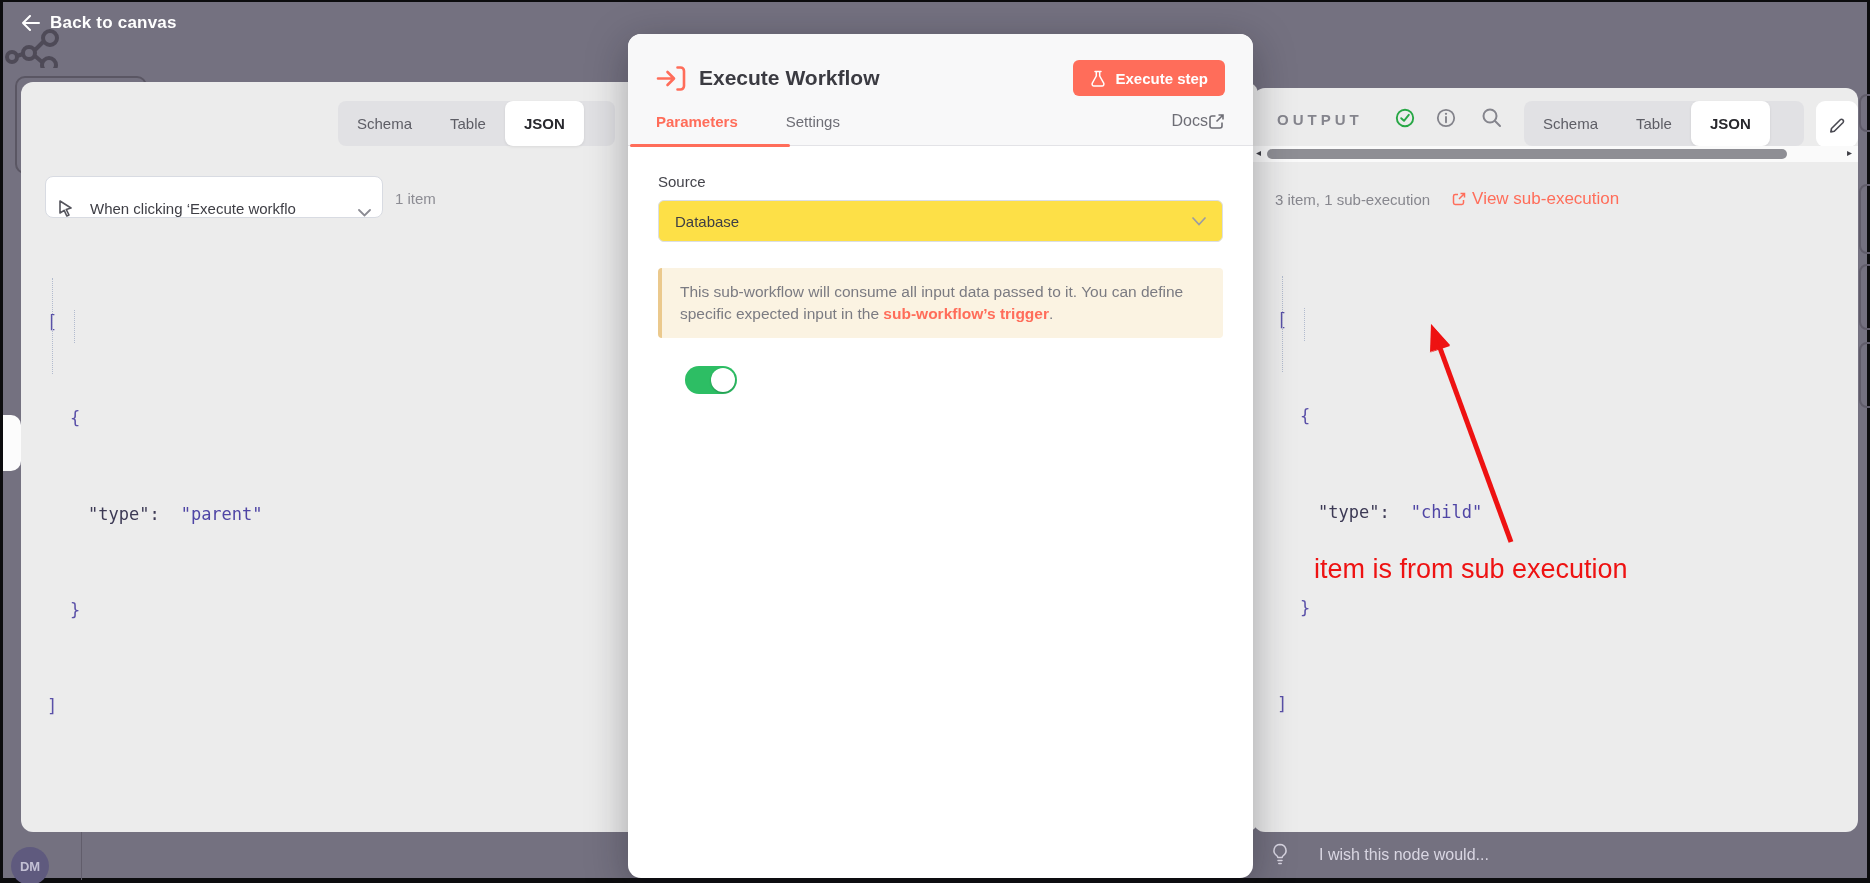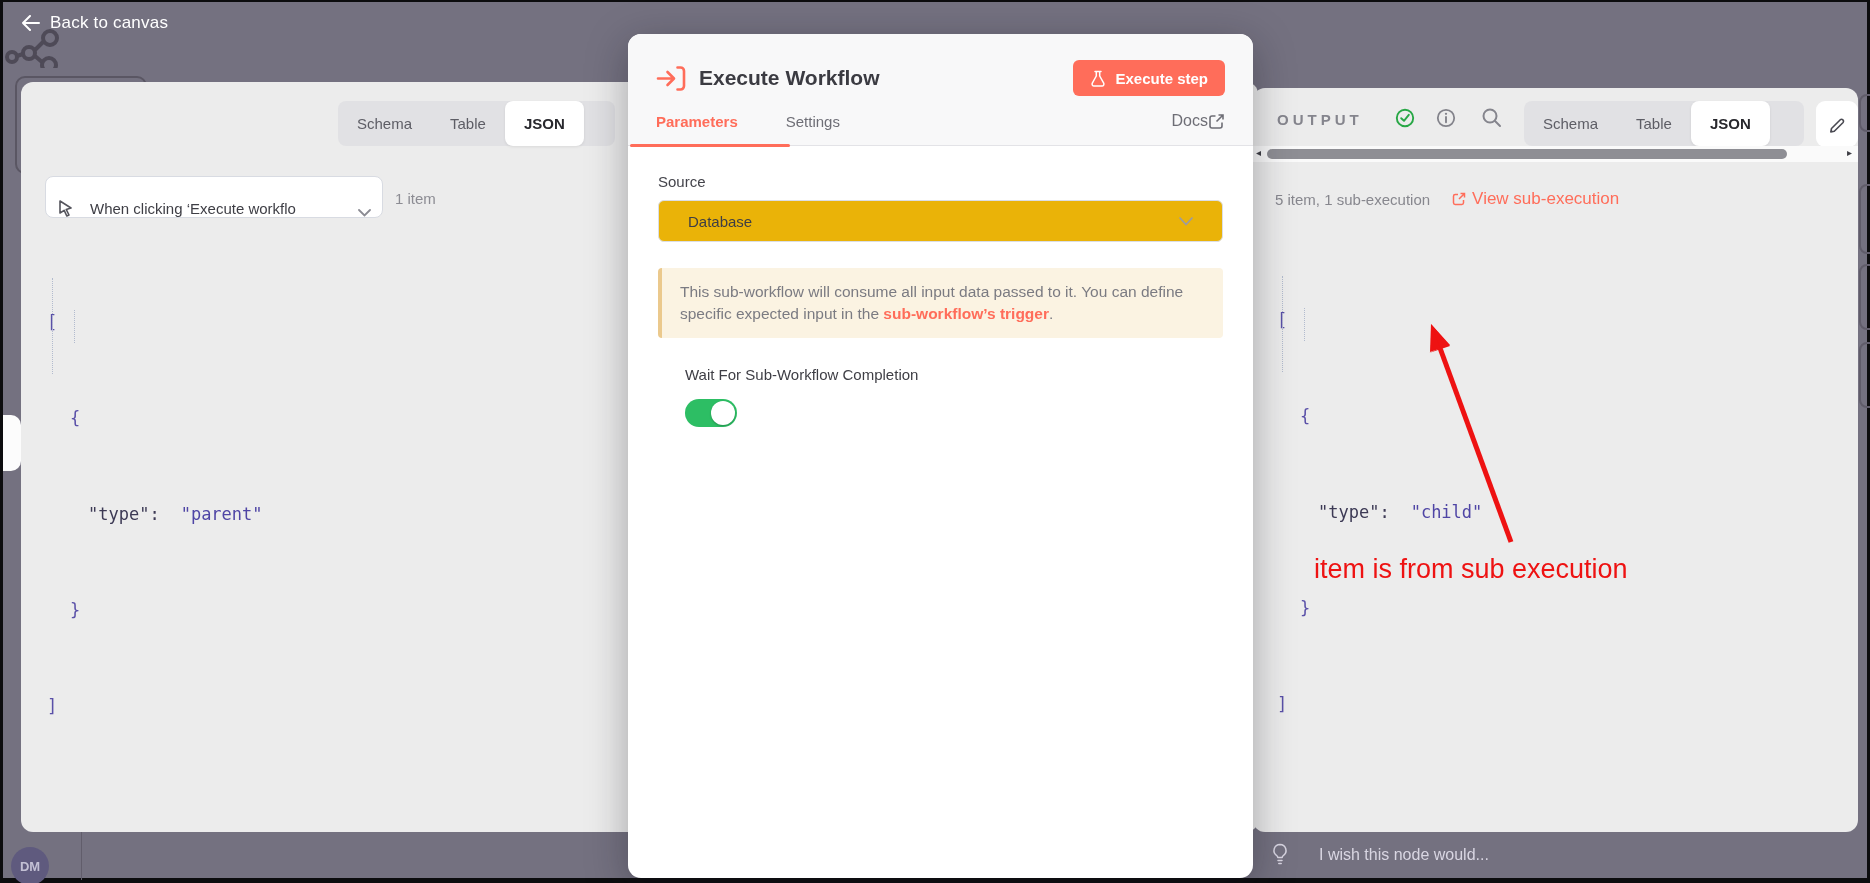--- a/index.html
+++ b/index.html
@@ -8,21 +8,21 @@
   .stage { position:absolute; left:0; top:0; width:1870px; height:883px; background:#0c0c0e; }
   .overlay { position:absolute; left:3px; top:2px; right:3px; bottom:5px; background:#747180; }
 
   
   .bg-node { position:absolute; left:12px; top:74px; width:132px; height:98px; border:2px solid #5a5663; border-radius:10px; }
   .bg-shape { position:absolute; left:1856px; width:28px; border:2px solid #605c6a; border-radius:8px; }
   .bg-vline { position:absolute; left:78px; top:824px; width:1px; height:54px; background:#615d6b; }
 
   
   .back-btn { position:absolute; left:18px; top:11px; display:flex; align-items:center; gap:10px; color:#fff; cursor:pointer; }
-  .back-btn .lbl { font-size:17px; font-weight:400; letter-spacing:.2px; }
+  .back-btn .lbl { font-size:17px; font-weight:700; letter-spacing:.2px; }
 
   
   .panel { position:absolute; background:#ececec; border-radius:12px; }
   .input-panel { left:18px; top:80px; width:1237px; height:750px; }
   .output-panel { left:1250px; top:86px; width:605px; height:744px; }
 
   .panel-title { position:absolute; font-size:15px; font-weight:600; letter-spacing:4px; color:#85858d; }
   .tabs { position:absolute; height:45px; background:#e1e1e4; border-radius:8px; display:flex; align-items:stretch; }
   .tab { display:flex; align-items:center; padding:0 19px; font-size:15px; color:#5d5d65; cursor:pointer; }
   .tab.active { background:#fff; border-radius:8px; color:#28282d; font-weight:700; box-shadow:0 1px 3px rgba(0,0,0,.08); }
@@ -63,21 +63,21 @@
   .exec-btn { margin-left:auto; height:36px; background:#ff6d5a; border:none; border-radius:6px; color:#fff; font-size:15px; font-weight:600; display:flex; align-items:center; gap:9px; padding:0 17px; cursor:pointer; font-family:"Liberation Sans", sans-serif; }
   .mh-row2 { display:flex; align-items:center; margin-top:16px; }
   .mtab { font-size:15px; padding-bottom:15px; cursor:pointer; }
   .mtab.param { color:#ff6d5a; font-weight:600; }
   .mtab.settings { color:#6e6e76; margin-left:48px; }
   .docs { margin-left:auto; display:flex; align-items:center; color:#6e6e76; font-size:16px; padding-bottom:15px; cursor:pointer; }
   .param-underline { position:absolute; left:2px; bottom:-2px; width:160px; height:3px; background:#ff6d5a; border-radius:2px; }
 
   .modal-body { padding:27px 30px; }
   .field-label { font-size:15px; color:#44444b; margin-bottom:10px; }
-  .select { height:42px; border:1px solid #dbdee5; border-radius:6px; background:#eab308; display:flex; align-items:center; justify-content:space-between; padding:0 29px; cursor:pointer; }
+  .select { height:42px; border:1px solid #dbdee5; border-radius:6px; background:#fde047; display:flex; align-items:center; justify-content:space-between; padding:0 16px; cursor:pointer; }
   .select-value { font-size:15px; color:#3e3e45; }
   .field { margin-bottom:26px; }
   .wf-row { display:flex; align-items:center; gap:14px; }
   .combo { flex:1; height:42px; border:1px solid #dbdee5; border-radius:6px; background:#fff; display:flex; align-items:stretch; }
   .combo-left { width:133px; border-right:1px solid #dbdee5; display:flex; align-items:center; justify-content:space-between; padding:0 12px 0 15px; cursor:pointer; }
   .combo-main { flex:1; display:flex; align-items:center; justify-content:space-between; padding:0 16px; cursor:pointer; }
   .notice { background:#fbf3e2; border-left:4px solid #ebc98d; border-radius:4px; padding:13px 18px; font-size:15.5px; line-height:22px; color:#7b7b82; margin-bottom:28px; }
   .notice-link { color:#ff6d5a; font-weight:700; cursor:pointer; }
   .options-label { font-size:15px; color:#44444b; padding-bottom:10px; border-bottom:1px solid #dddde1; margin-top:4px; }
   .wait-field { margin-top:22px; margin-left:27px; }
@@ -186,21 +186,21 @@
           </svg>
       </div>
 
       <div class="hscroll">
         <span class="harrow" style="left:3px">◂</span>
         <div class="hthumb"></div>
         <span class="harrow" style="left:594px">▸</span>
       </div>
 
       <div class="meta-row">
-        <span class="meta-count">5 item, 1 sub-execution</span>
+        <span class="meta-count">3 item, 1 sub-execution</span>
         <span class="view-link">
           <svg width="14" height="14" viewBox="0 0 14 14">
               <path d="M6 2.5 H3.2 A1.7 1.7 0 0 0 1.5 4.2 V10.8 A1.7 1.7 0 0 0 3.2 12.5 H9.8 A1.7 1.7 0 0 0 11.5 10.8 V8" fill="none" stroke="#ff6d5a" stroke-width="1.5"></path>
               <path d="M8.5 1.5 H12.5 V5.5 M12.5 1.5 L7 7" fill="none" stroke="#ff6d5a" stroke-width="1.5"></path>
             </svg>
           <span>View sub-execution</span>
         </span>
       </div>
 
       <div class="json-block" style="left:24px;top:152px">
@@ -266,21 +266,20 @@
         </div>
 
 
         <div class="notice">
           <span>This sub-workflow will consume all input data passed to it. You can define specific expected input in the </span><span class="notice-link">sub-workflow’s trigger</span><span>.</span>
         </div>
 
 
         <div>
           <div class="wait-field">
-            <div class="wait-label">Wait For Sub-Workflow Completion</div>
             <div class="toggle">
                 <div class="knob"></div>
               </div>
           </div>
         </div>
       </div>
     </div>
 
     <svg class="annotation-svg" width="1870" height="883" viewBox="0 0 1870 883">
       <line x1="1508" y1="540" x2="1437" y2="346" stroke="#ee1212" stroke-width="5"></line>

